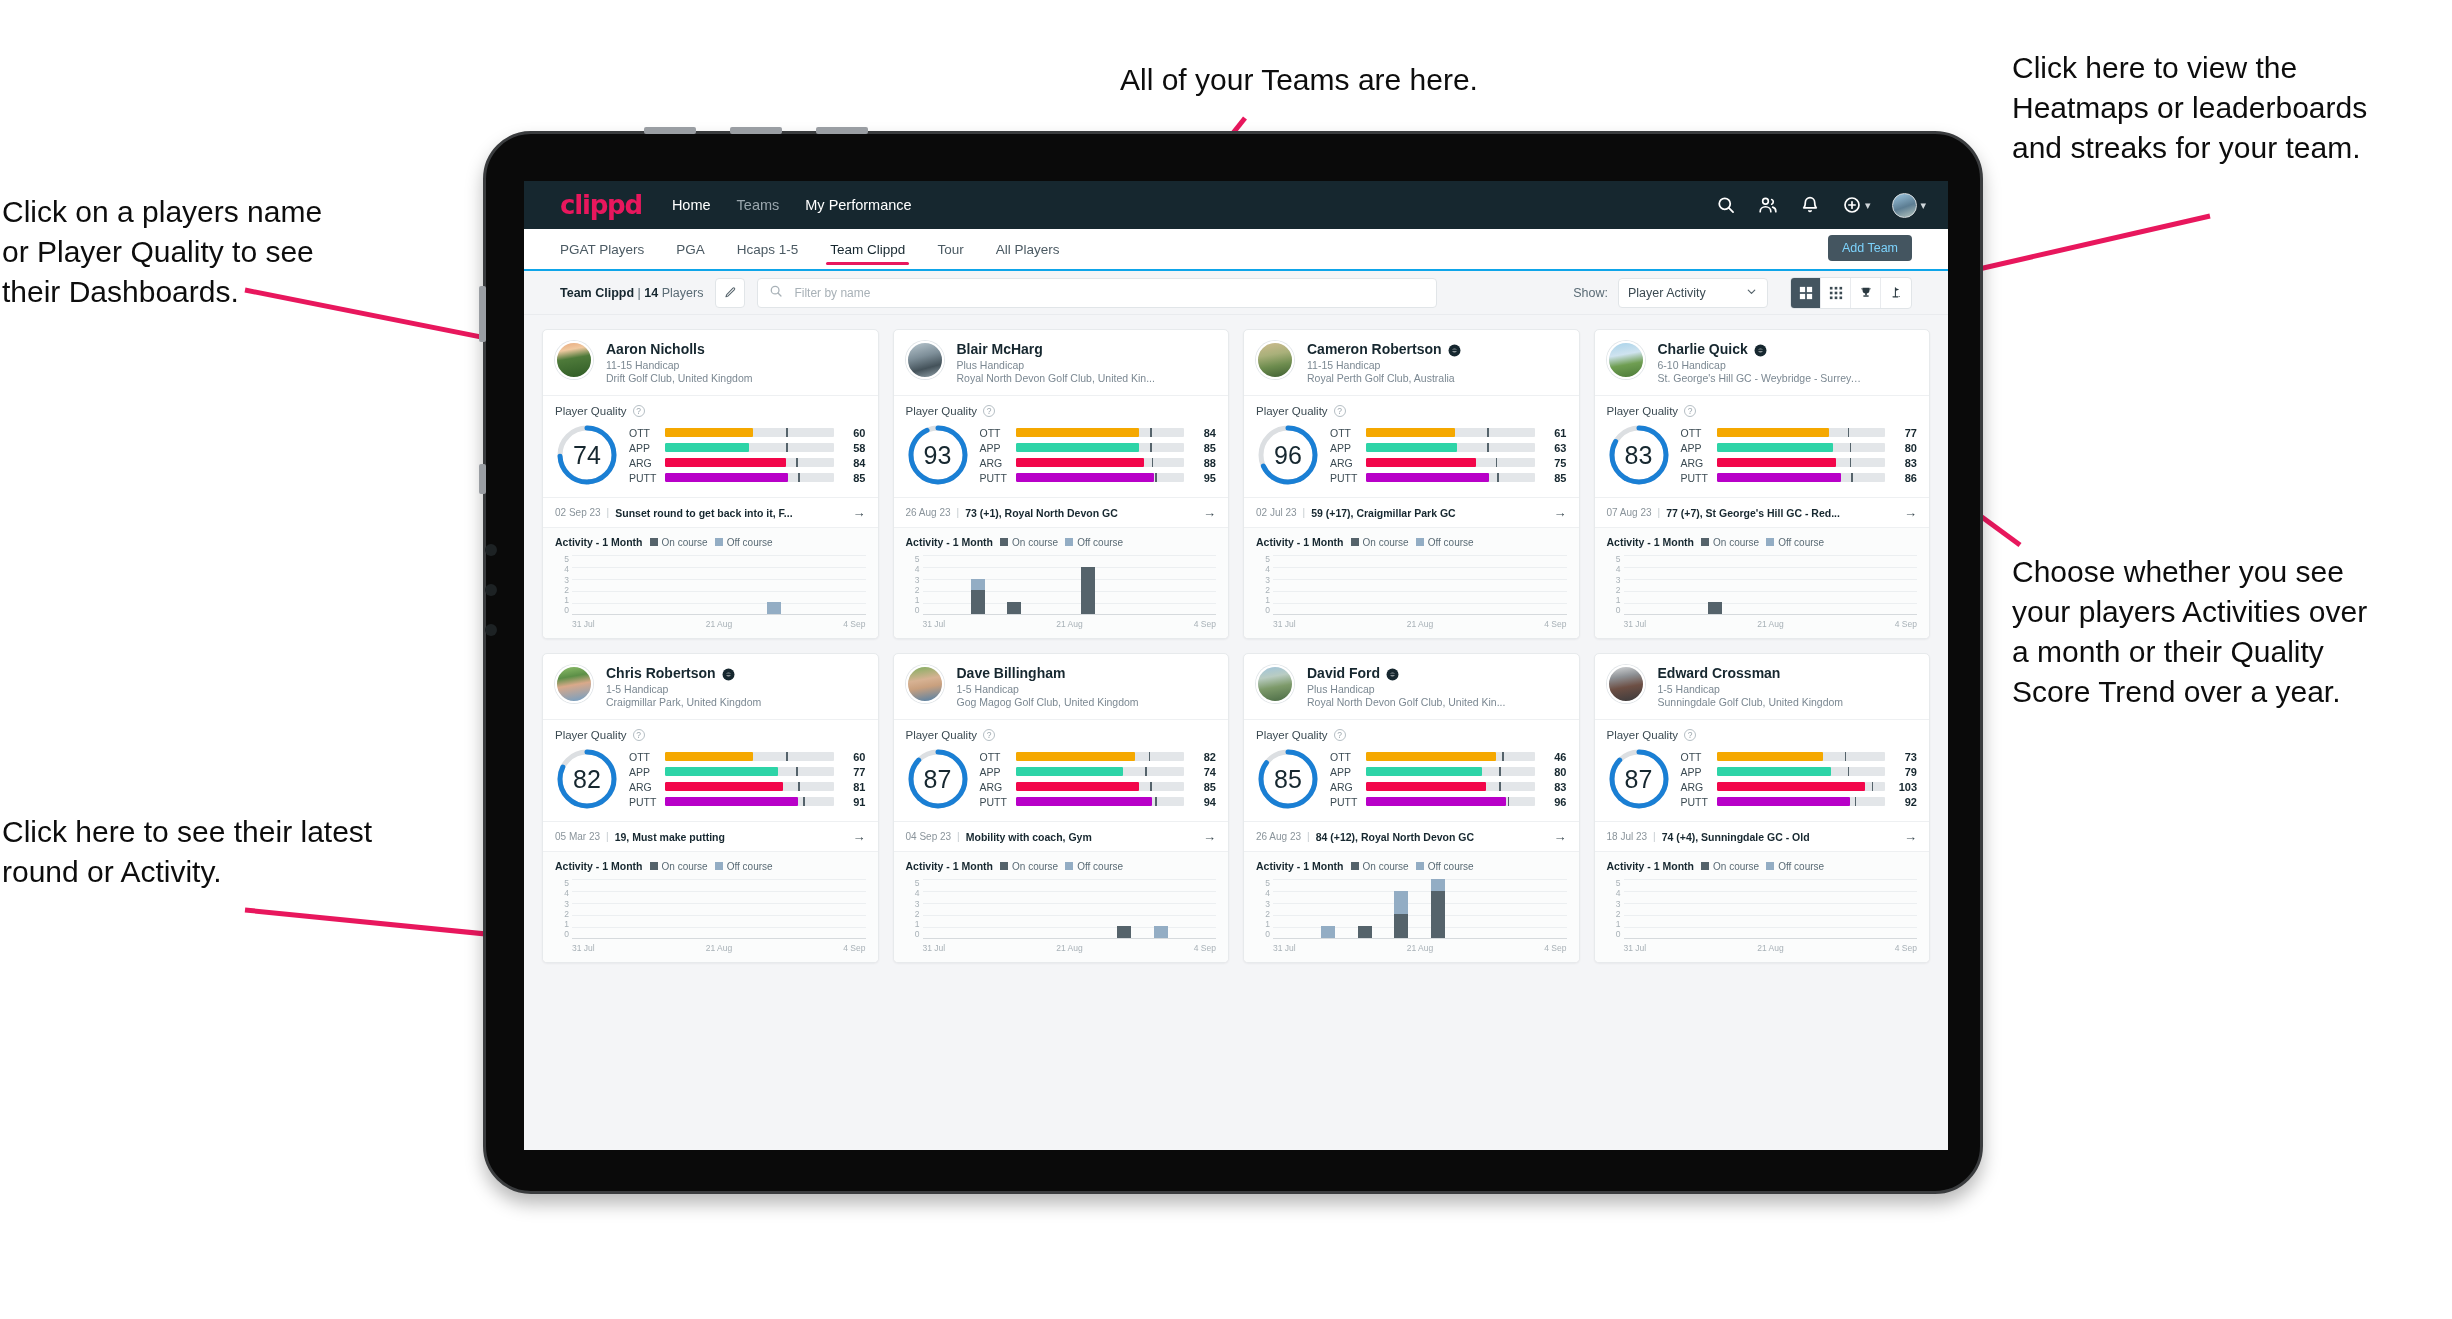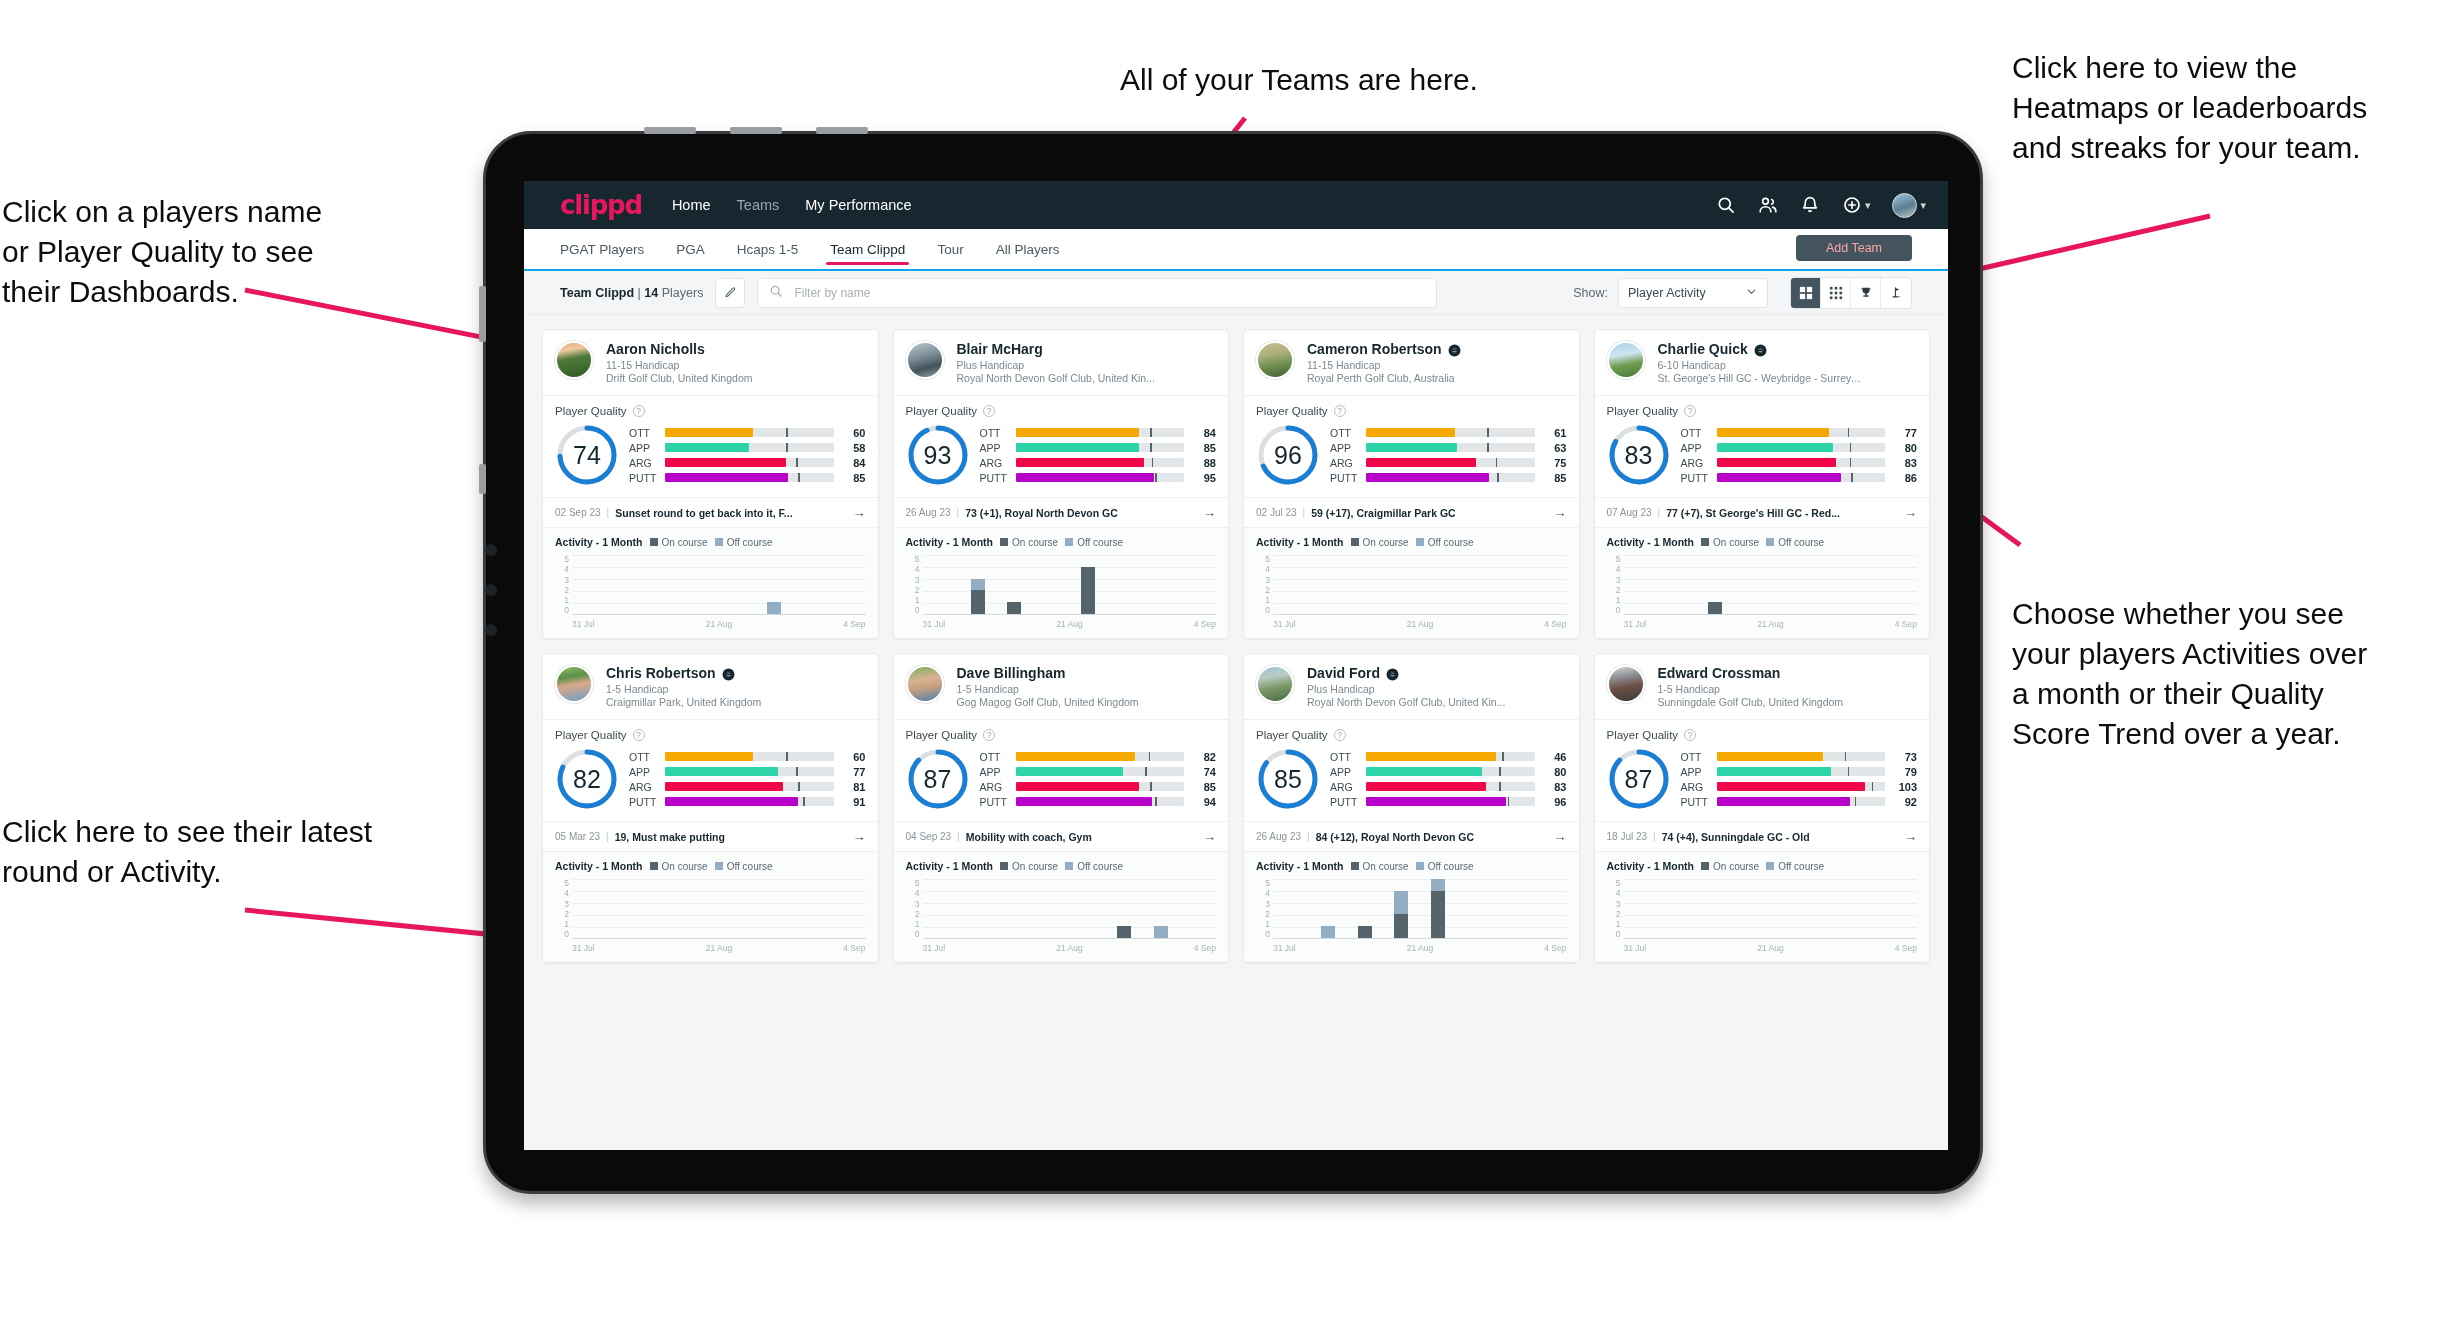--- a/index.html
+++ b/index.html
@@ -17,21 +17,21 @@
     position: absolute;
     font-size: 30px;
     line-height: 1.33;
     color: #0d0d0d;
     font-family: "Liberation Sans", sans-serif;
     white-space: pre-line;
   }
   #annot-players-name { left: 2px;  top: 192px; width: 400px; }
   #annot-teams        { left: 1120px; top: 60px;  width: 450px; text-align:left;}
   #annot-heatmaps     { left: 2012px; top: 48px;  width: 440px; }
-  #annot-activity-qst { left: 2012px; top: 594px; width: 440px; }
+  #annot-activity-qst { left: 2012px; top: 552px; width: 440px; }
   #annot-latest-round { left: 2px;   top: 812px; width: 440px; }
 
   .arrow-svg { position: absolute; overflow: visible; pointer-events:none; }
 
   
   #tablet {
     position: absolute;
     left: 483px; top: 131px;
     width: 1500px; height: 1063px;
     background: #0a0a0a;
@@ -112,23 +112,23 @@
     position: relative;
     white-space:nowrap;
   }
   .tabitem.active { color:#16272f; }
   .tabitem.active:after {
     content:""; position:absolute; left:-4px; right:-4px; bottom: 4px;
     height: 3px; background:#e8175d; border-radius:2px;
   }
   #add-team-btn {
     position: absolute; right: 36px; top: 6px;
-    background: #445560; color: #fca5a5;
+    background: #445560; color: #7dd3fc;
     font-size: 12.5px;
-    padding: 6px 30px;
+    padding: 6px 14px;
     border-radius: 4px;
     white-space: nowrap;
   }
 
   
   #filterbar {
     height: 44px;
     background: #f4f5f7;
     display: flex;
     align-items: center;

